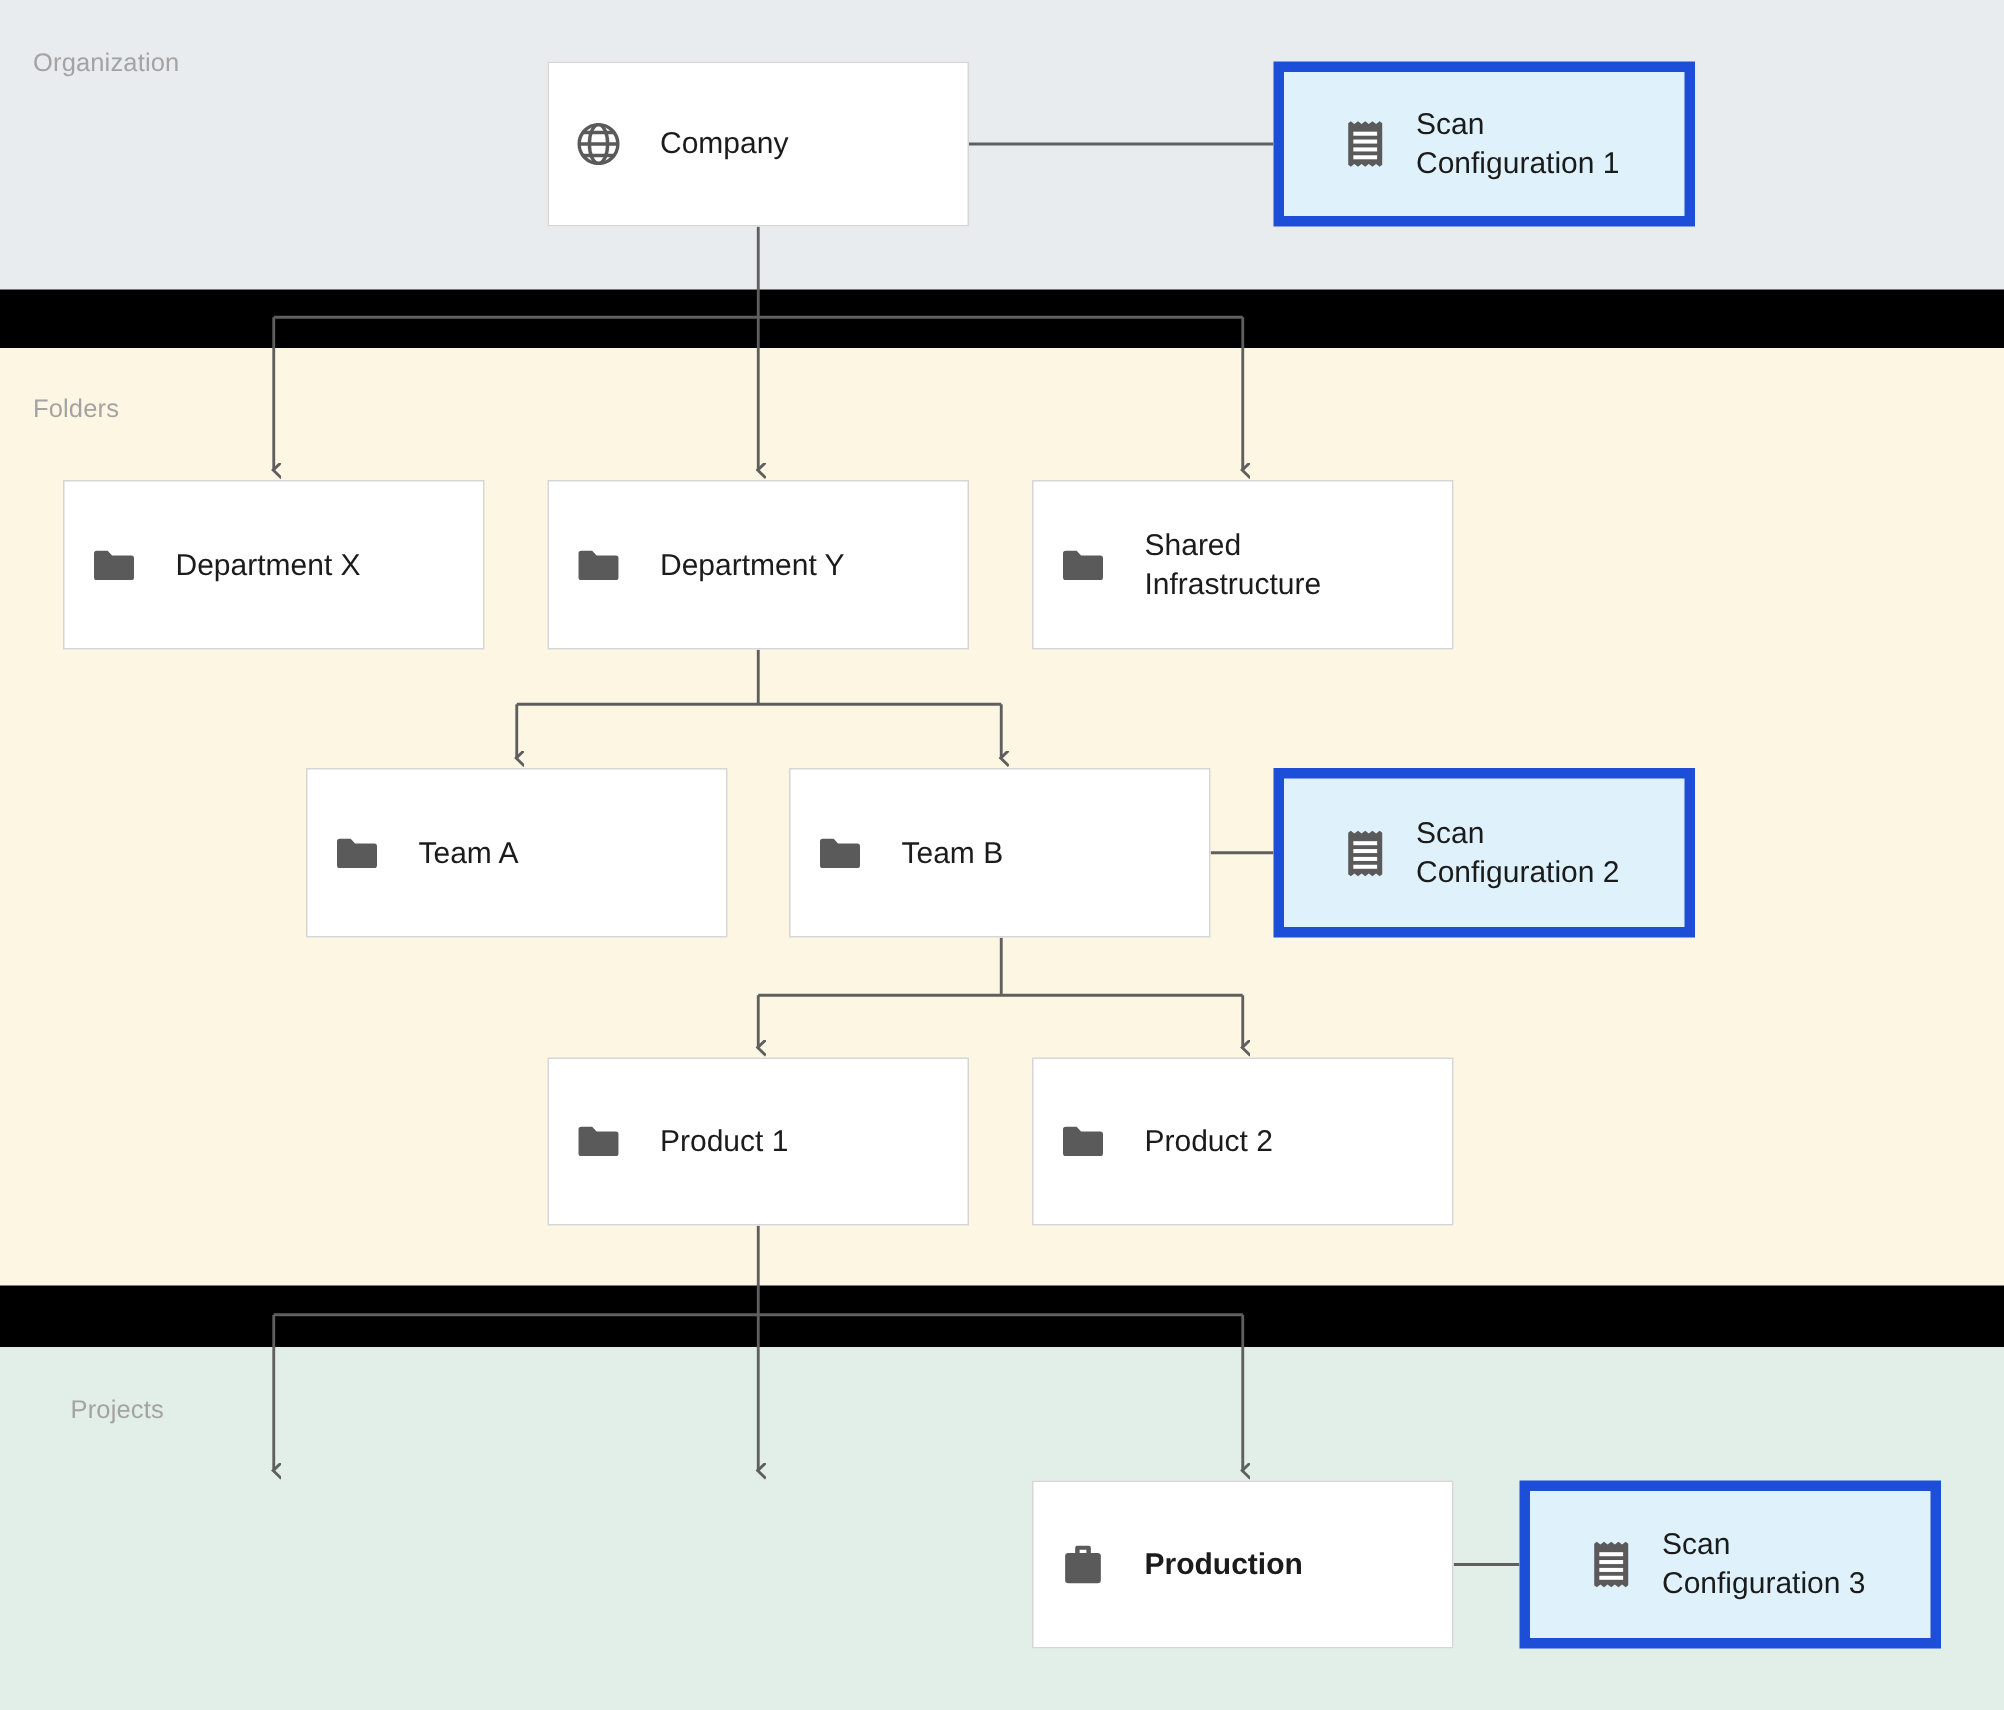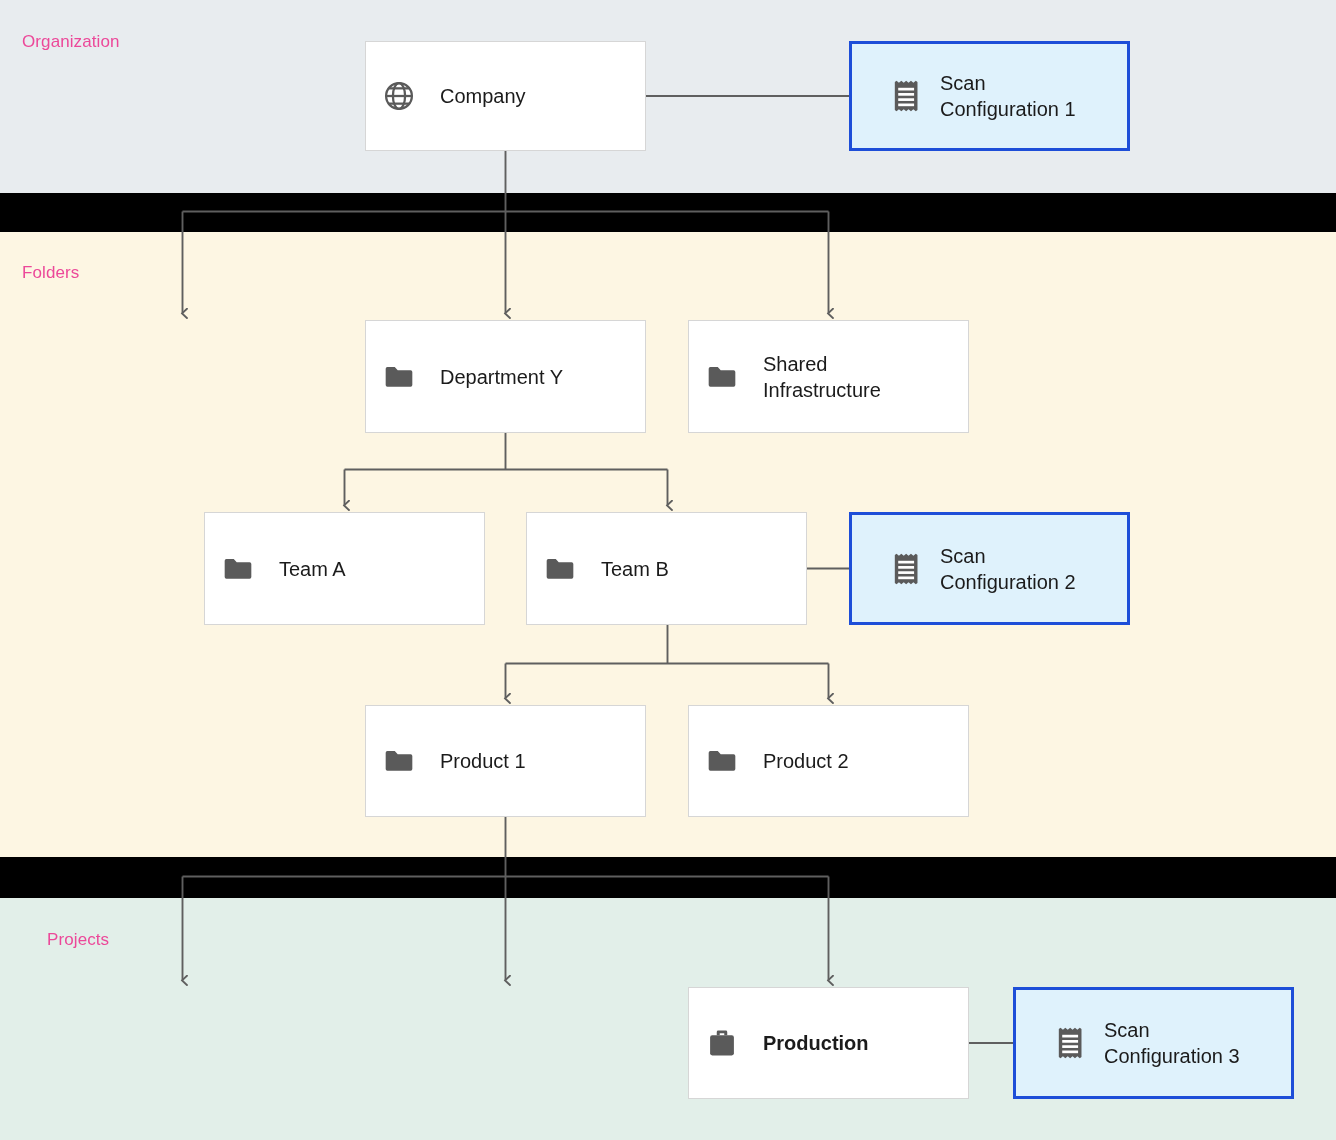--- a/index.html
+++ b/index.html
@@ -25,21 +25,21 @@
     position: absolute;
     left: 0;
     width: 1336px;
   }
   .band-org     { top: 0px;   height: 193px;  background: #e8ecef; }
   .band-folders { top: 232px; height: 625px;  background: #fdf6e3; }
   .band-projects{ top: 898px; height: 242px;  background: #e2efe9; }
 
   .band-label {
     position: absolute;
-    color: #ec4899;
+    color: #a3a3a3;
     font-size: 17px;
     line-height: 20px;
     letter-spacing: 0.1px;
     white-space: nowrap;
   }
   .lbl-org      { left: 22px; top: 32px; }
   .lbl-folders  { left: 22px; top: 263px; }
   .lbl-projects { left: 22px; top: 930px; margin-left: 25px; }
 
   
@@ -57,21 +57,21 @@
     position: absolute;
     box-sizing: border-box;
     display: flex;
     align-items: center;
     background: #ffffff;
     border: 1px solid #d6d6d6;
     padding-left: 0;
   }
   .node.scan {
     background: #dff2fc;
-    border: 3px solid #1d4ed8;
+    border: 7px solid #1d4ed8;
   }
   .node-inner {
     display: flex;
     align-items: center;
     gap: 24px;
     padding-left: 16px;
   }
   .node.scan .node-inner { padding-left: 38px; gap: 16px; }
 
   .node-icon {
@@ -188,20 +188,30 @@
           <rect x="5.8" y="9.9" width="11.2" height="1.9"></rect>
           <rect x="5.8" y="13.6" width="11.2" height="1.9"></rect>
           <rect x="5.8" y="17.3" width="11.2" height="1.9"></rect>
         </g>
       </svg>
       <div class="node-label">Scan
 Configuration 1</div>
     </div>
   </div>
 
+  <div class="node n-deptx">
+    <div class="node-inner">
+      <svg class="node-icon" viewBox="0 0 24 24">
+        <path fill="#5a5a5a" d="M2.6 6.2 Q2.6 5.0 3.8 5.0 L9.0 5.0 L11.1 7.3 L20.2 7.3
+                 Q21.4 7.3 21.4 8.5 L21.4 17.6 Q21.4 18.8 20.2 18.8 L3.8 18.8
+                 Q2.6 18.8 2.6 17.6 Z"></path>
+      </svg>
+      <div class="node-label">Department X</div>
+    </div>
+  </div>
 
   <div class="node n-depty">
     <div class="node-inner">
       <svg class="node-icon" viewBox="0 0 24 24">
         <path fill="#5a5a5a" d="M2.6 6.2 Q2.6 5.0 3.8 5.0 L9.0 5.0 L11.1 7.3 L20.2 7.3
                  Q21.4 7.3 21.4 8.5 L21.4 17.6 Q21.4 18.8 20.2 18.8 L3.8 18.8
                  Q2.6 18.8 2.6 17.6 Z"></path>
       </svg>
       <div class="node-label">Department Y</div>
     </div>

